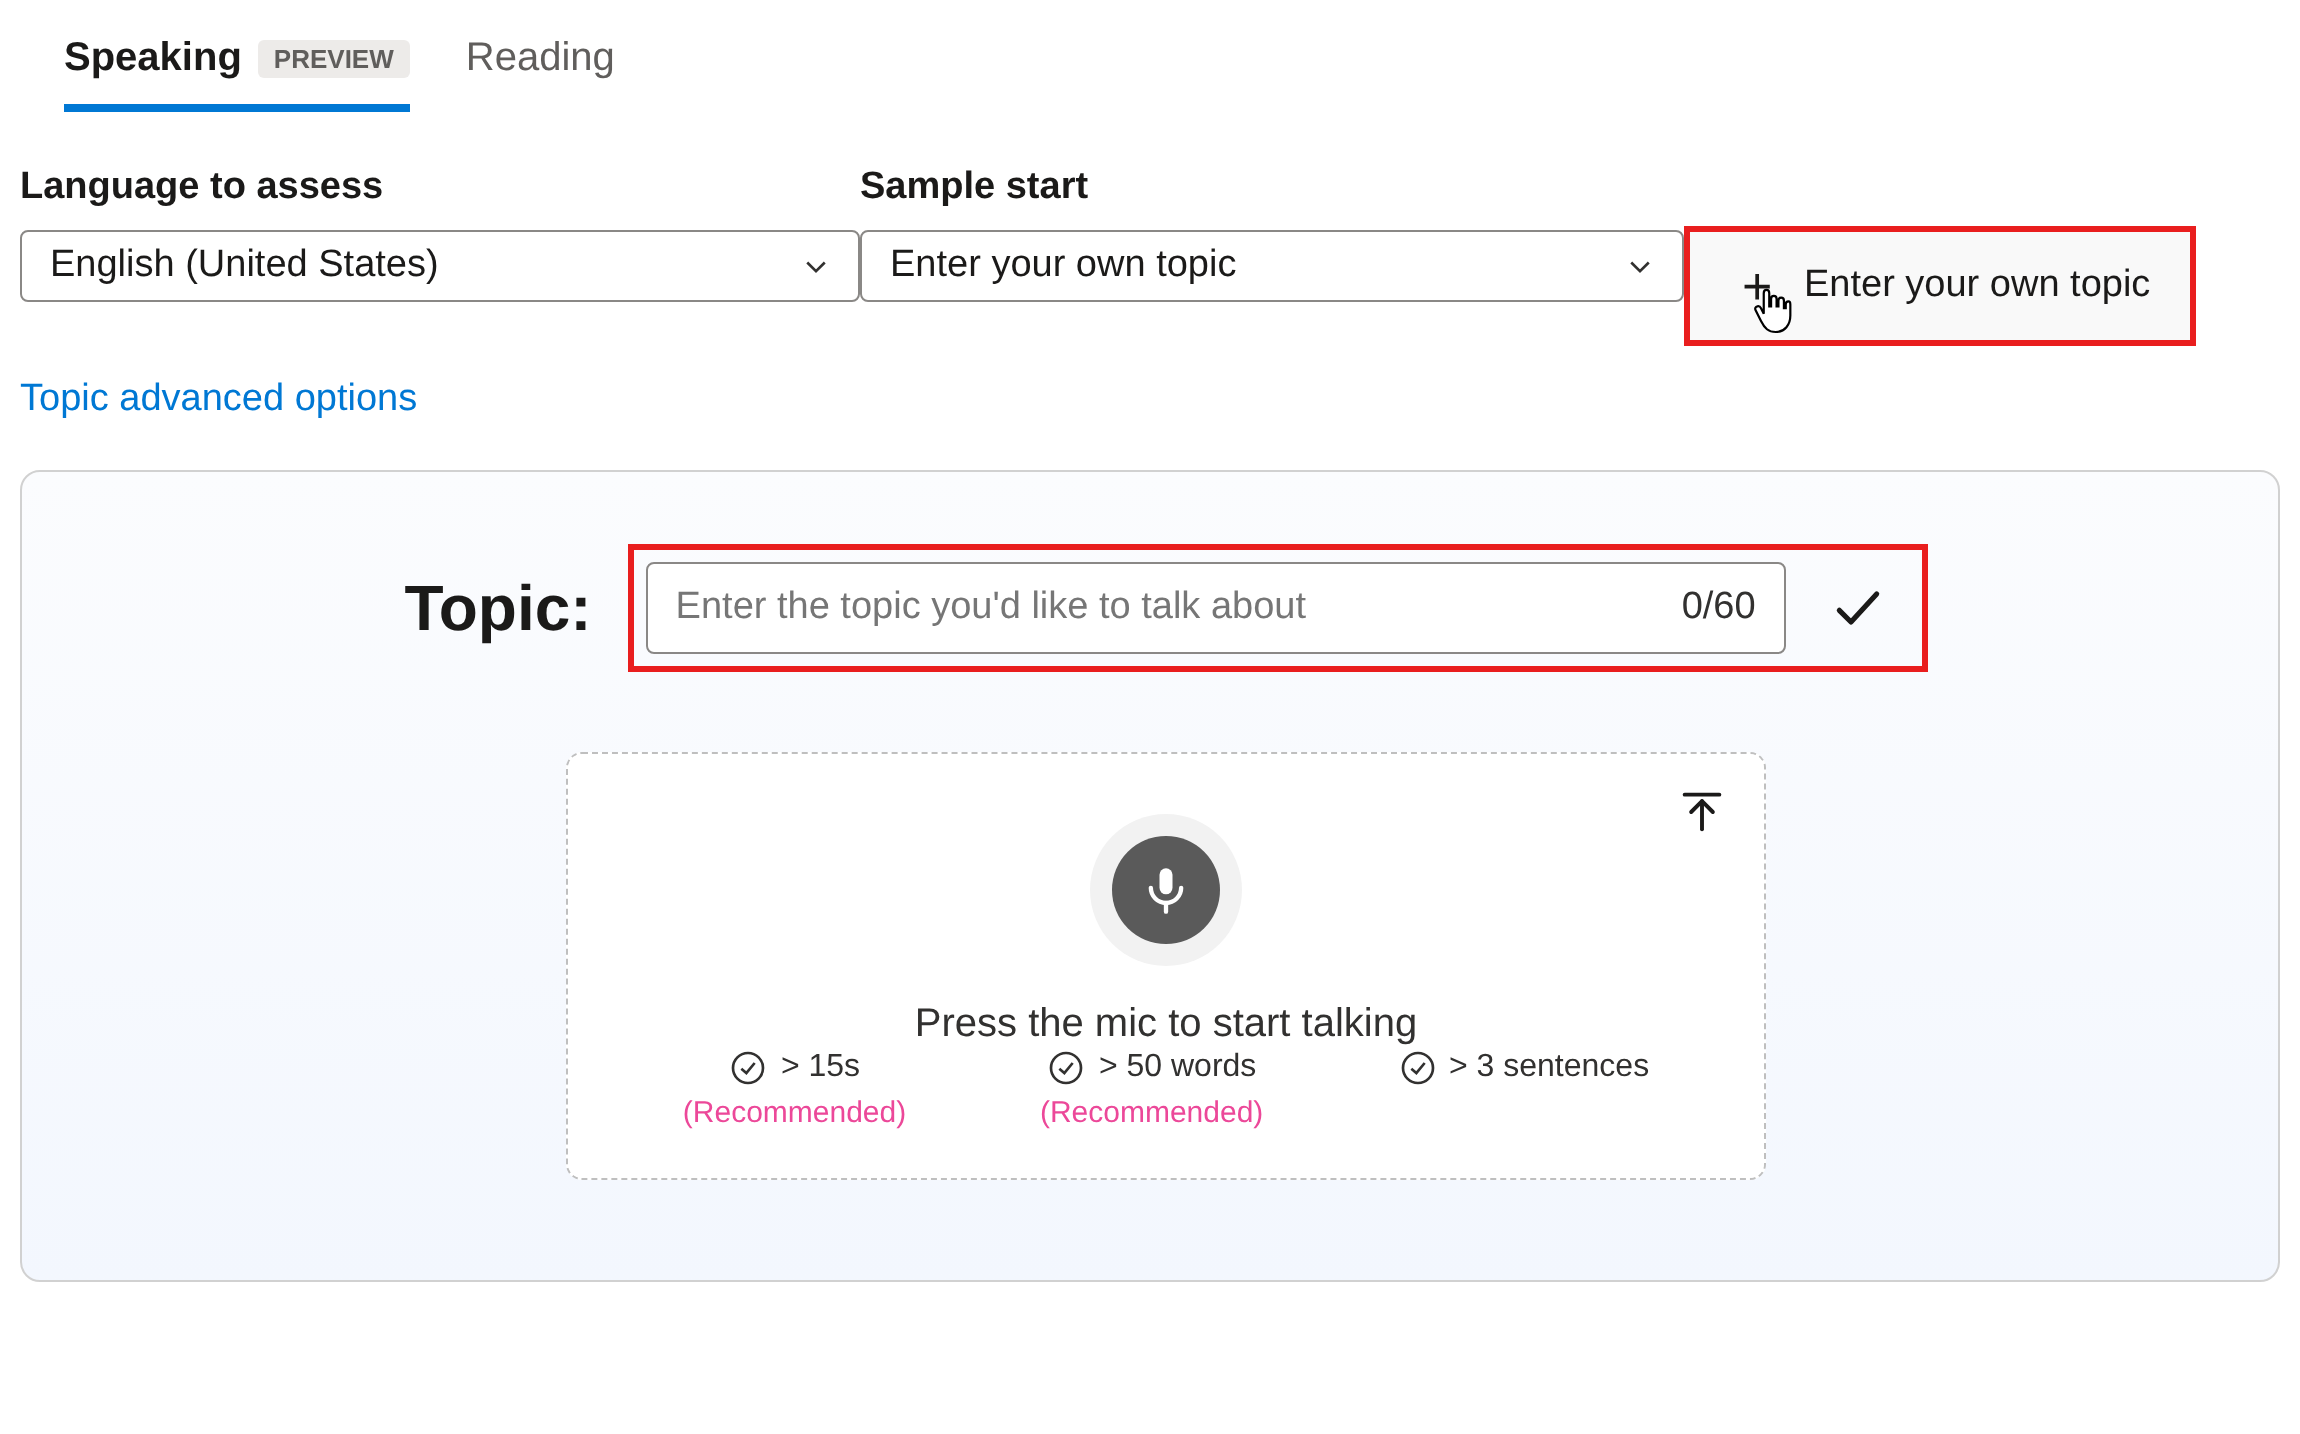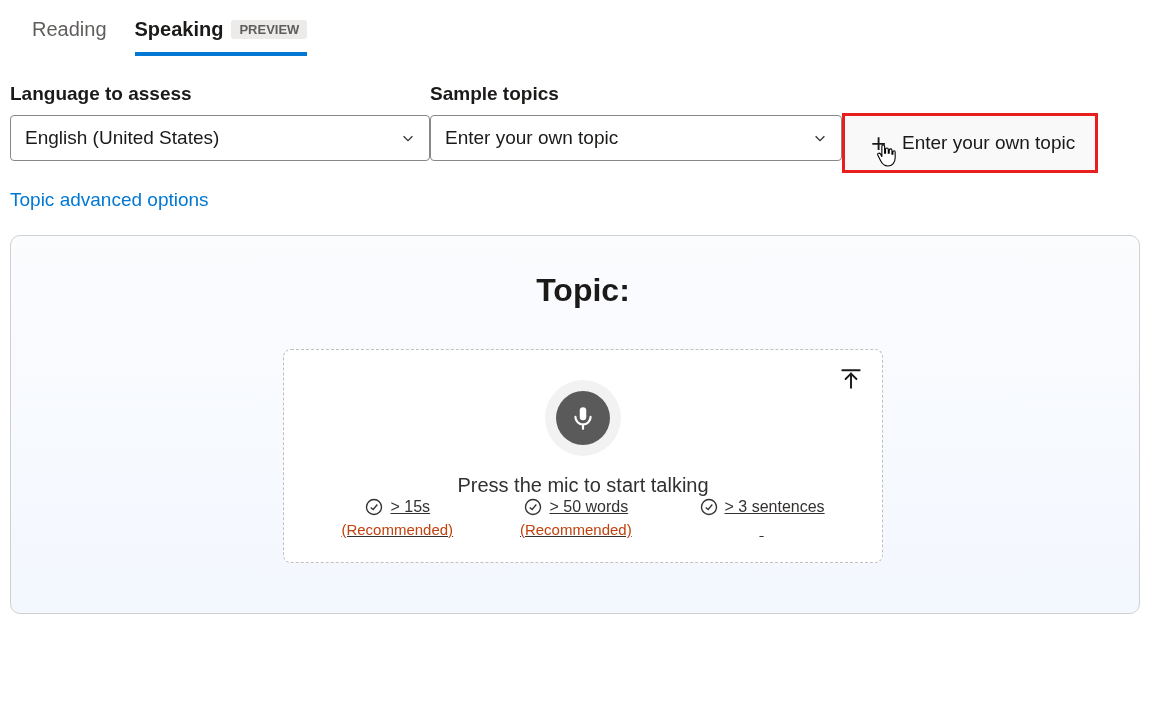--- a/index.html
+++ b/index.html
@@ -55,21 +55,21 @@
     }
     .control-group { flex: 0 0 auto; }
     .control-label {
       font-size: 19px;
       font-weight: 600;
       color: #1b1a19;
       margin-bottom: 10px;
     }
     .select {
       width: 420px;
-      height: 46px;
+      height: 36px;
       border: 1px solid #8a8886;
       border-radius: 4px;
       display: flex;
       align-items: center;
       justify-content: space-between;
       padding: 0 14px;
       font-size: 19px;
       color: #1b1a19;
       cursor: pointer;
       background: #fff;
@@ -204,69 +204,68 @@
     .mic-svg { width: 26px; height: 26px; color: #fff; }
     .mic-caption {
       font-size: 20px;
       color: #323130;
     }
     .reqs {
       display: flex;
       justify-content: space-around;
       font-size: 16px;
       color: #323130;
-      text-decoration: underline;
     }
     .req {
       display: flex;
       flex-direction: column;
       align-items: center;
       gap: 4px;
     }
     .req-top {
       display: flex;
       align-items: center;
       gap: 6px;
     }
     .req-sub {
       font-size: 15px;
-      color: #c2410c;
+      color: #ec4899;
     }
     .circ-check {
       width: 20px; height: 20px;
       color: #323130;
     }
   </style>
 </head>
 <body>
 
 
 
 
 <div class="tabs">
-  <div class="tab">Reading</div>
   <div class="tab active">
     <span>Speaking</span>
     <span class="badge">PREVIEW</span>
   </div>
+  <div class="tab">Reading</div>
 </div>
 
 
 <div class="controls-row">
   <div class="control-group">
     <div class="control-label">Language to assess</div>
     <div class="select">
       <span>English (United States)</span>
       <svg class="chevron" viewBox="0 0 16 16" fill="none" stroke="#323130" stroke-width="1.5">
           <polyline points="3,6 8,11 13,6"></polyline>
         </svg>
     </div>
   </div>
   <div class="control-group">
-    <div class="control-label">Sample topics</div>
+    <div class="control-label">Sample start</div>
     <div class="select small">
       <span>Enter your own topic</span>
       <svg class="chevron" viewBox="0 0 16 16" fill="none" stroke="#323130" stroke-width="1.5">
           <polyline points="3,6 8,11 13,6"></polyline>
         </svg>
     </div>
   </div>
   <div class="own-topic-btn">
     <span class="plus">+</span>
     <svg class="hand-cursor" width="22" height="26" viewBox="0 0 24 28" fill="#fff" stroke="#000" stroke-width="1.2">
@@ -276,20 +275,29 @@
   </div>
 </div>
 
 
 <span class="link">Topic advanced options</span>
 
 
 <div class="card">
   <div class="topic-row">
     <div class="topic-label">Topic:</div>
+    <div class="topic-input-wrap">
+      <div class="topic-input">
+        <span class="placeholder">Enter the topic you'd like to talk about</span>
+        <span class="counter">0/60</span>
+      </div>
+      <svg class="check-icon" viewBox="0 0 24 24" fill="none" stroke="#1b1a19" stroke-width="2.2" stroke-linecap="round" stroke-linejoin="round">
+          <polyline points="4,13 9,18 20,6"></polyline>
+        </svg>
+    </div>
   </div>
 
   <div class="mic-card">
     <svg class="upload-icon" viewBox="0 0 24 24" fill="none" stroke="#1b1a19" stroke-width="1.8" stroke-linecap="round" stroke-linejoin="round">
       <line x1="4" y1="4" x2="20" y2="4"></line>
       <line x1="12" y1="20" x2="12" y2="7"></line>
       <polyline points="7,12 12,7 17,12"></polyline>
     </svg>
     <div class="mic-btn">
       <div class="mic-inner">

